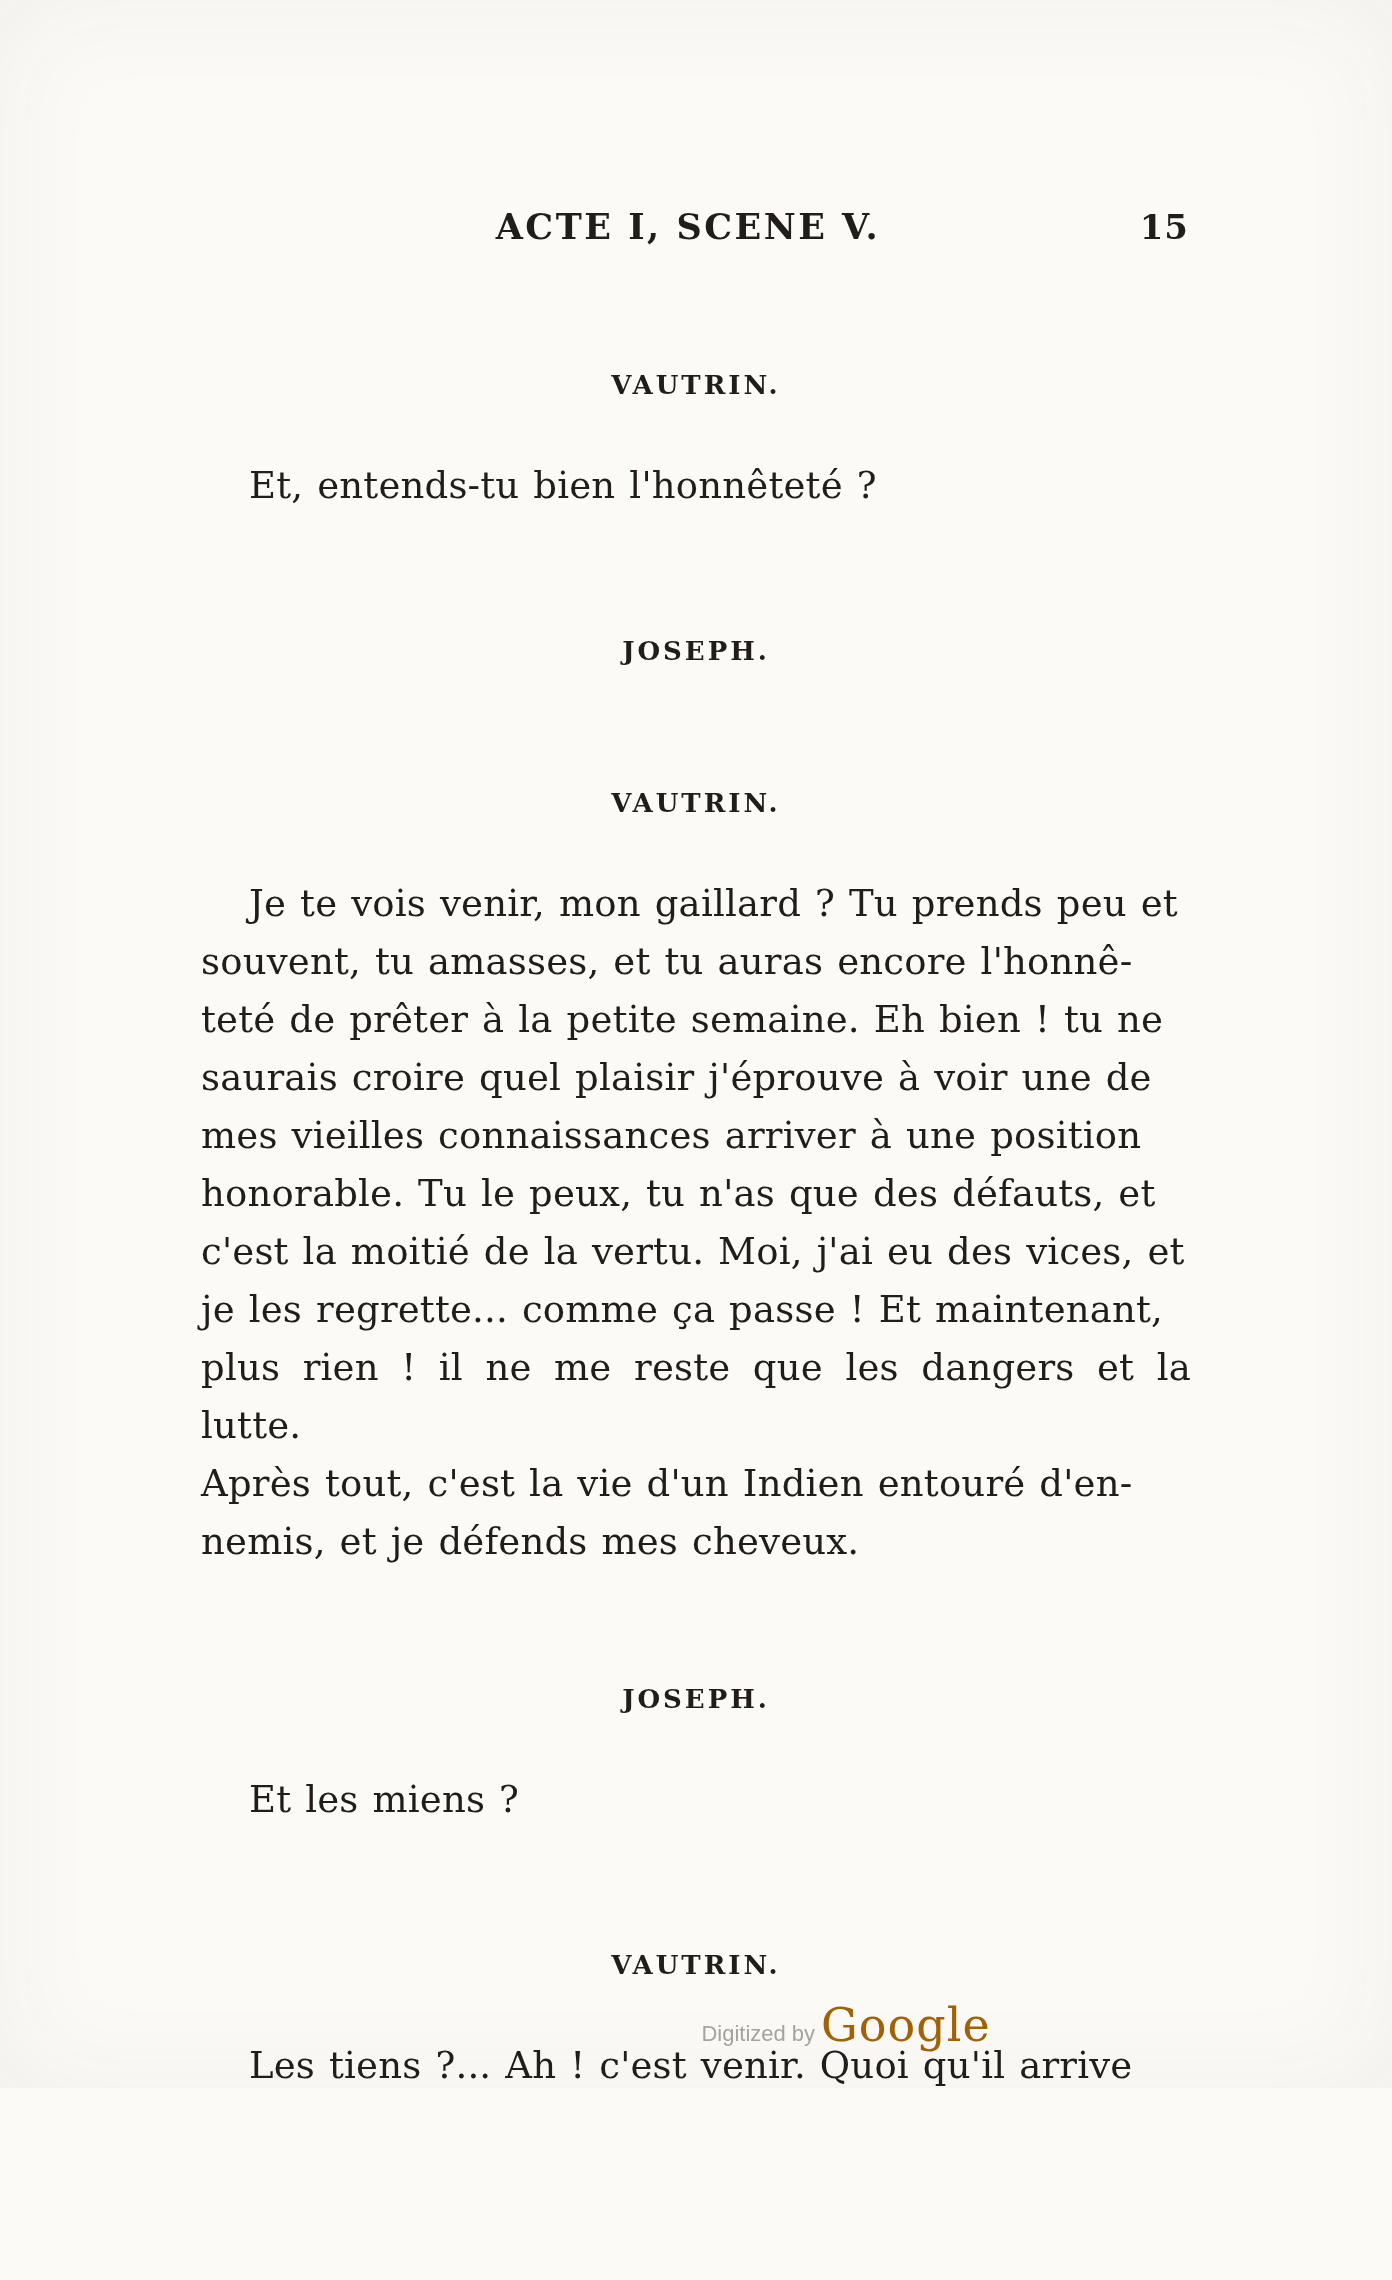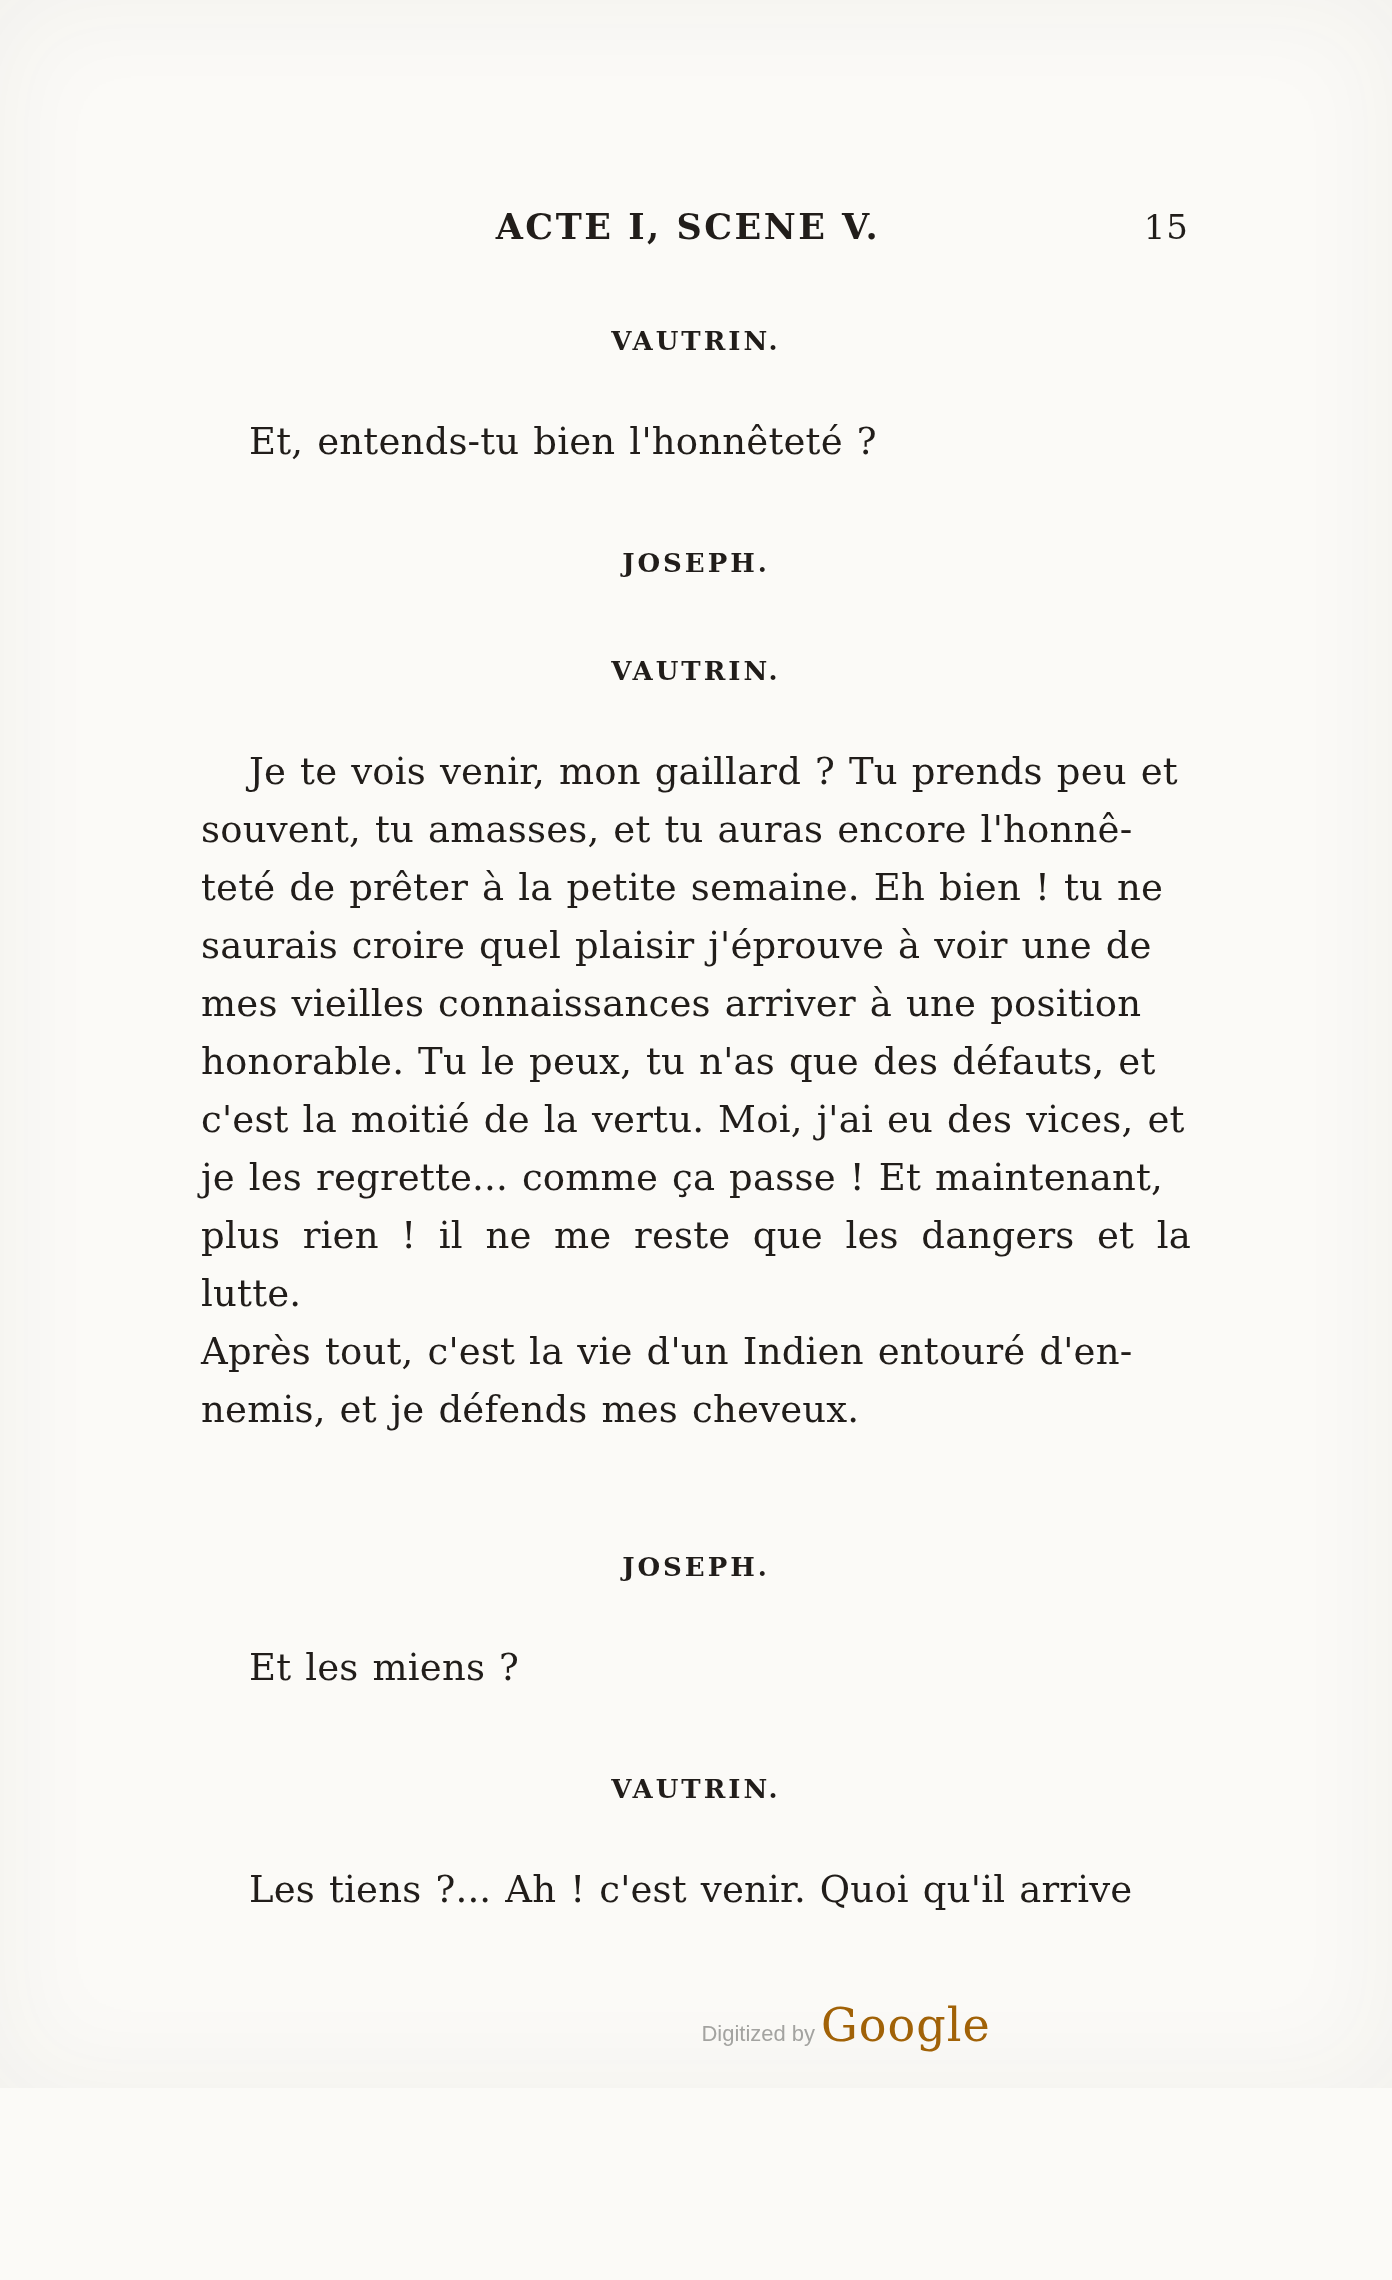--- a/index.html
+++ b/index.html
@@ -45,31 +45,31 @@
     letter-spacing: 2.5px;
     transform: translateX(-8px);
   }
 
   .page-number {
     position: absolute;
     right: 2px;
     top: 0;
     font-size: 34px;
     line-height: 44px;
-    font-weight: normal;
+    font-weight: bold;
     letter-spacing: 1px;
   }
 
   .speaker {
     font-size: 26px;
     line-height: 32px;
     font-weight: bold;
     letter-spacing: 3px;
     text-align: center;
-    margin: 76px 0 56px;
+    margin: 120px 0 56px;
   }
 
   .speech.gap-top .speaker {
     margin-top: 112px;
   }
 
   .line {
     font-size: 37px;
     line-height: 58px;
     letter-spacing: 0.2px;

